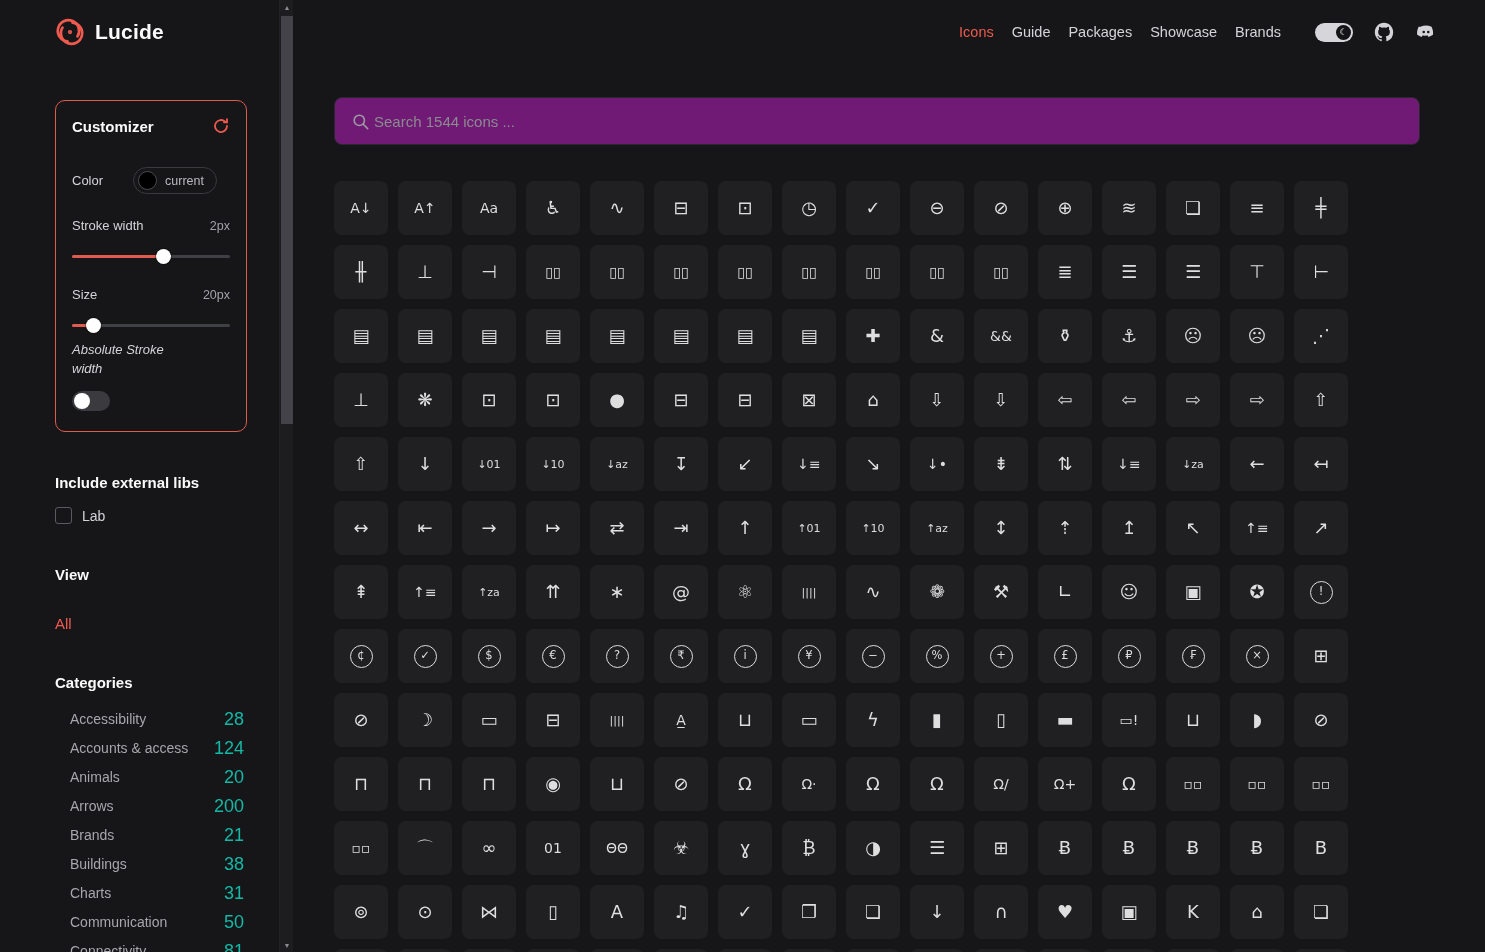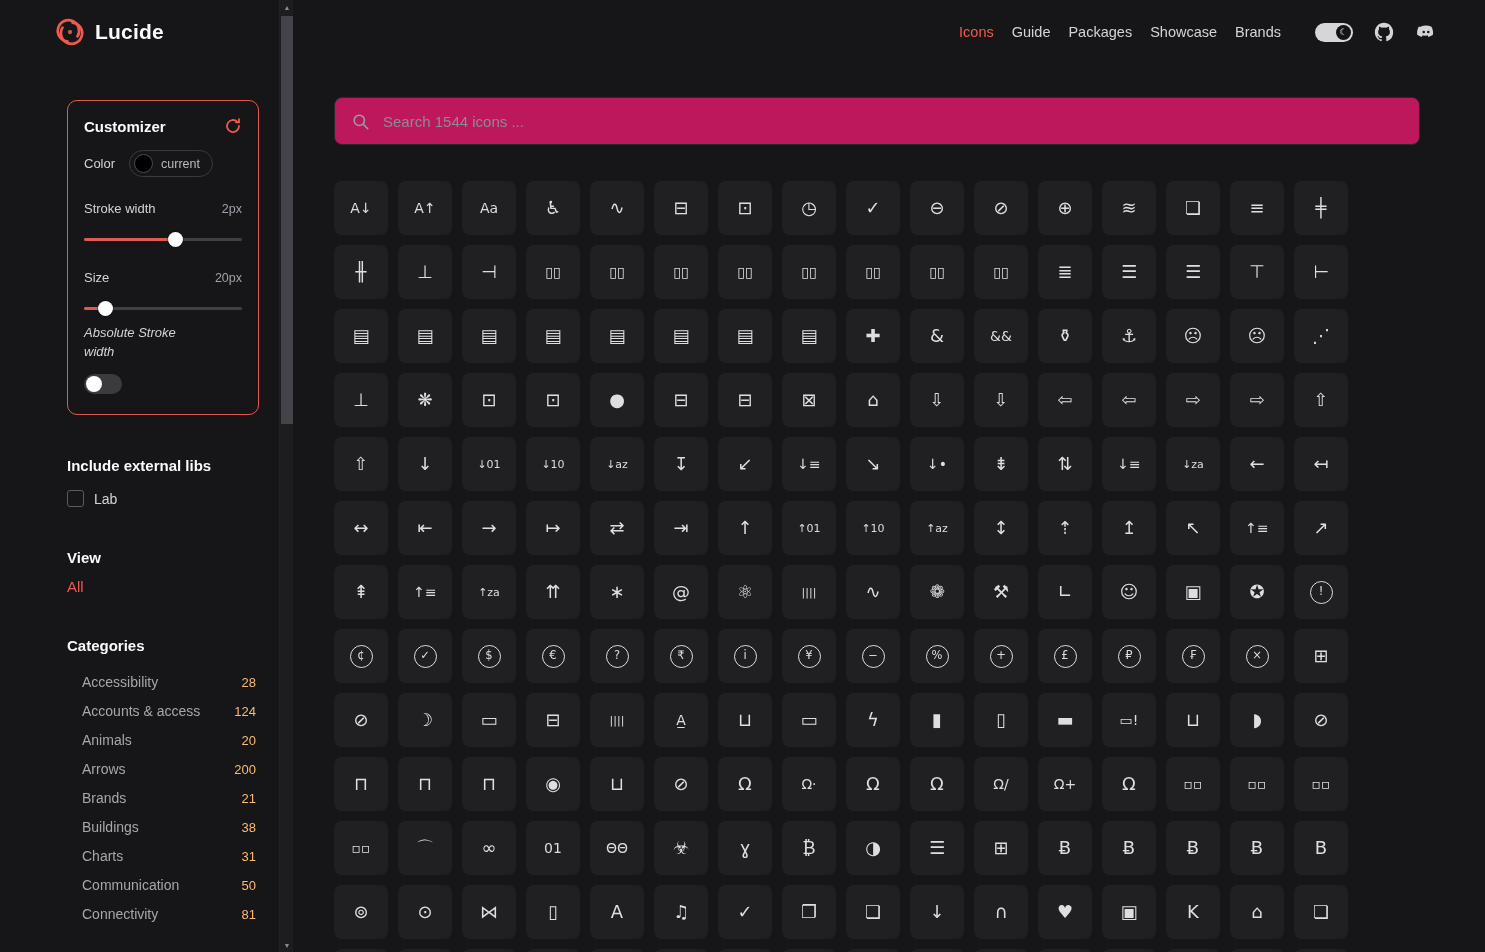--- a/index.html
+++ b/index.html
@@ -13,59 +13,59 @@
   .brand-name { color:#fafafa; font-size:21px; font-weight:700; letter-spacing:.2px; }
   .nav { margin-left:auto; display:flex; align-items:center; gap:18px; }
   .nav a { color:#d4d4d8; font-size:14.5px; text-decoration:none; cursor:pointer; }
   .nav a.active { color:#ef5a4f; }
   .header-controls { display:flex; align-items:center; gap:20px; margin-left:34px; }
   .toggle { width:38px; height:19px; border-radius:10px; background:#d6d6da; position:relative; cursor:pointer; }
   .toggle .knob { position:absolute; top:2px; right:2px; width:15px; height:15px; border-radius:50%; background:#141416; color:#fff; font-size:9px; display:flex; align-items:center; justify-content:center; }
   .hicon { width:22px; height:22px; color:#d4d4d8; cursor:pointer; }
 
   
-  .sidebar { position:absolute; top:64px; left:12px; width:279px; bottom:0; padding:36px 20px 0 55px; overflow:hidden; }
+  .sidebar { position:absolute; top:64px; left:0; width:279px; bottom:0; padding:36px 20px 0 55px; overflow:hidden; }
   .customizer { width:192px; border:1px solid #e05a4f; border-radius:10px; padding:16px 16px 20px 16px; }
   .cust-head { display:flex; align-items:center; justify-content:space-between; }
   .cust-title { color:#fafafa; font-size:15px; font-weight:700; }
   .reset { width:18px; height:18px; color:#ef5a4f; cursor:pointer; }
   .row-label { display:flex; align-items:center; justify-content:space-between; color:#d4d4d8; font-size:13px;margin-top:18px; }
-  .color-row { margin-top:15px; display:flex; align-items:center; gap:14px; }
+  .color-row { margin-top:32px; display:flex; align-items:center; gap:30px; }
   .swatch-pill { display:flex; align-items:center; gap:8px; border:1px solid #3a3a3f; border-radius:16px; padding:3px 12px 3px 4px; cursor:pointer; }
   .swatch { width:19px; height:19px; border-radius:50%; background:#000; border:1px solid #4a4a50; }
   .swatch-val { font-size:12.5px; color:#b9b9bf; }
   .slider-block { margin-top:24px; }
   .slider { position:relative; margin-top:16px; height:14px; cursor:pointer; }
   .track { position:absolute; top:6px; left:0; right:0; height:3px; border-radius:2px; background:#3f3f46; }
   .fill { position:absolute; top:6px; left:0; height:3px; border-radius:2px; background:#e05a4f; }
   .thumb { position:absolute; top:0; width:15px; height:15px; border-radius:50%; background:#fff; box-shadow:0 0 0 1px #00000055; }
   .abs-block { margin-top:9px;font-style:italic; }
   .abs-label { width:120px; color:#d4d4d8; font-size:13px; line-height:1.45; }
   .switch { margin-top:12px; width:38px; height:20px; border-radius:11px; background:#3a3a3f; position:relative; cursor:pointer; }
   .switch .knob { position:absolute; top:2px; left:2px; width:16px; height:16px; border-radius:50%; background:#fff; }
   .side-heading { color:#fafafa; font-size:15px; font-weight:700; margin-top:42px; }
   .lab-row { display:flex; align-items:flex-end; gap:10px; margin-top:16px; }
   .checkbox { width:17px; height:17px; border:1px solid #5a5a61; border-radius:3px; background:transparent; cursor:pointer; }
   .lab-label { font-size:14px; color:#d4d4d8; }
-  .view-all { margin-top:12px; color:#ef5a4f; font-size:15px; cursor:pointer; }
+  .view-all { margin-top:32px; color:#ef5a4f; font-size:15px; cursor:pointer; }
   .cat-list { margin-top:14px; padding-left:15px; }
   .cat-row { display:flex; align-items:center; justify-content:space-between; width:174px; height:29px; cursor:pointer; }
   .cat-name { color:#a6a6ad; font-size:14px; white-space:nowrap; }
-  .cat-count { color:#fdba74; font-size:13px; }
+  .cat-count { color:#14b8a6; font-size:18px; }
 
   
   .scrollbar { position:absolute; top:0; left:279px; width:14px; height:952px; background:#1d1d20; border-left:1px solid #222225; }
   .scroll-arrow { position:absolute; left:0; width:14px; height:14px; color:#8a8a90; font-size:7px; display:flex; align-items:center; justify-content:center; cursor:pointer; }
   .scroll-arrow.up { top:0; }
   .scroll-arrow.down { bottom:0; }
   .scroll-thumb { position:absolute; left:1px; top:16px; width:12px; height:408px; background:#434349; cursor:grab; }
 
   
   .main { position:absolute; top:64px; left:293px; right:0; bottom:0; padding:33px 65px 0 41px; overflow:hidden; }
-  .searchbar { display:flex; align-items:center; gap:13px; height:48px; background:#be185d; border:1px solid #29292d; border-radius:8px; padding:0 16px; }
+  .searchbar { display:flex; align-items:center; gap:4px; height:48px; background:#701a75; border:1px solid #29292d; border-radius:8px; padding:0 16px; }
   .searchbar input { flex:1; background:transparent; border:none; outline:none; color:#e4e4e7; font-size:15px; font-family:"Liberation Sans",sans-serif; }
   .searchbar input::placeholder { color:#8b8b92; }
   .sicon { width:19px; height:19px; color:#9a9aa1; }
 
   .grid { margin-top:36px; display:grid; grid-template-columns:repeat(16, 54px); gap:10px; width:1014px; }
   .cell { width:54px; height:54px; background:#202023; border:none; border-radius:8px; display:flex; align-items:center; justify-content:center; cursor:pointer; padding:0; }
   .glyph { color:#dededf; font-size:18px; line-height:1; font-family:"DejaVu Sans", sans-serif; }
   .glyph.md { font-size:14px; }
   .glyph.sm { font-size:11px; letter-spacing:0; }
   .glyph.circled { width:23px; height:23px; border:1.5px solid #dededf; border-radius:50%; display:flex; align-items:center; justify-content:center; font-size:11.5px; }

